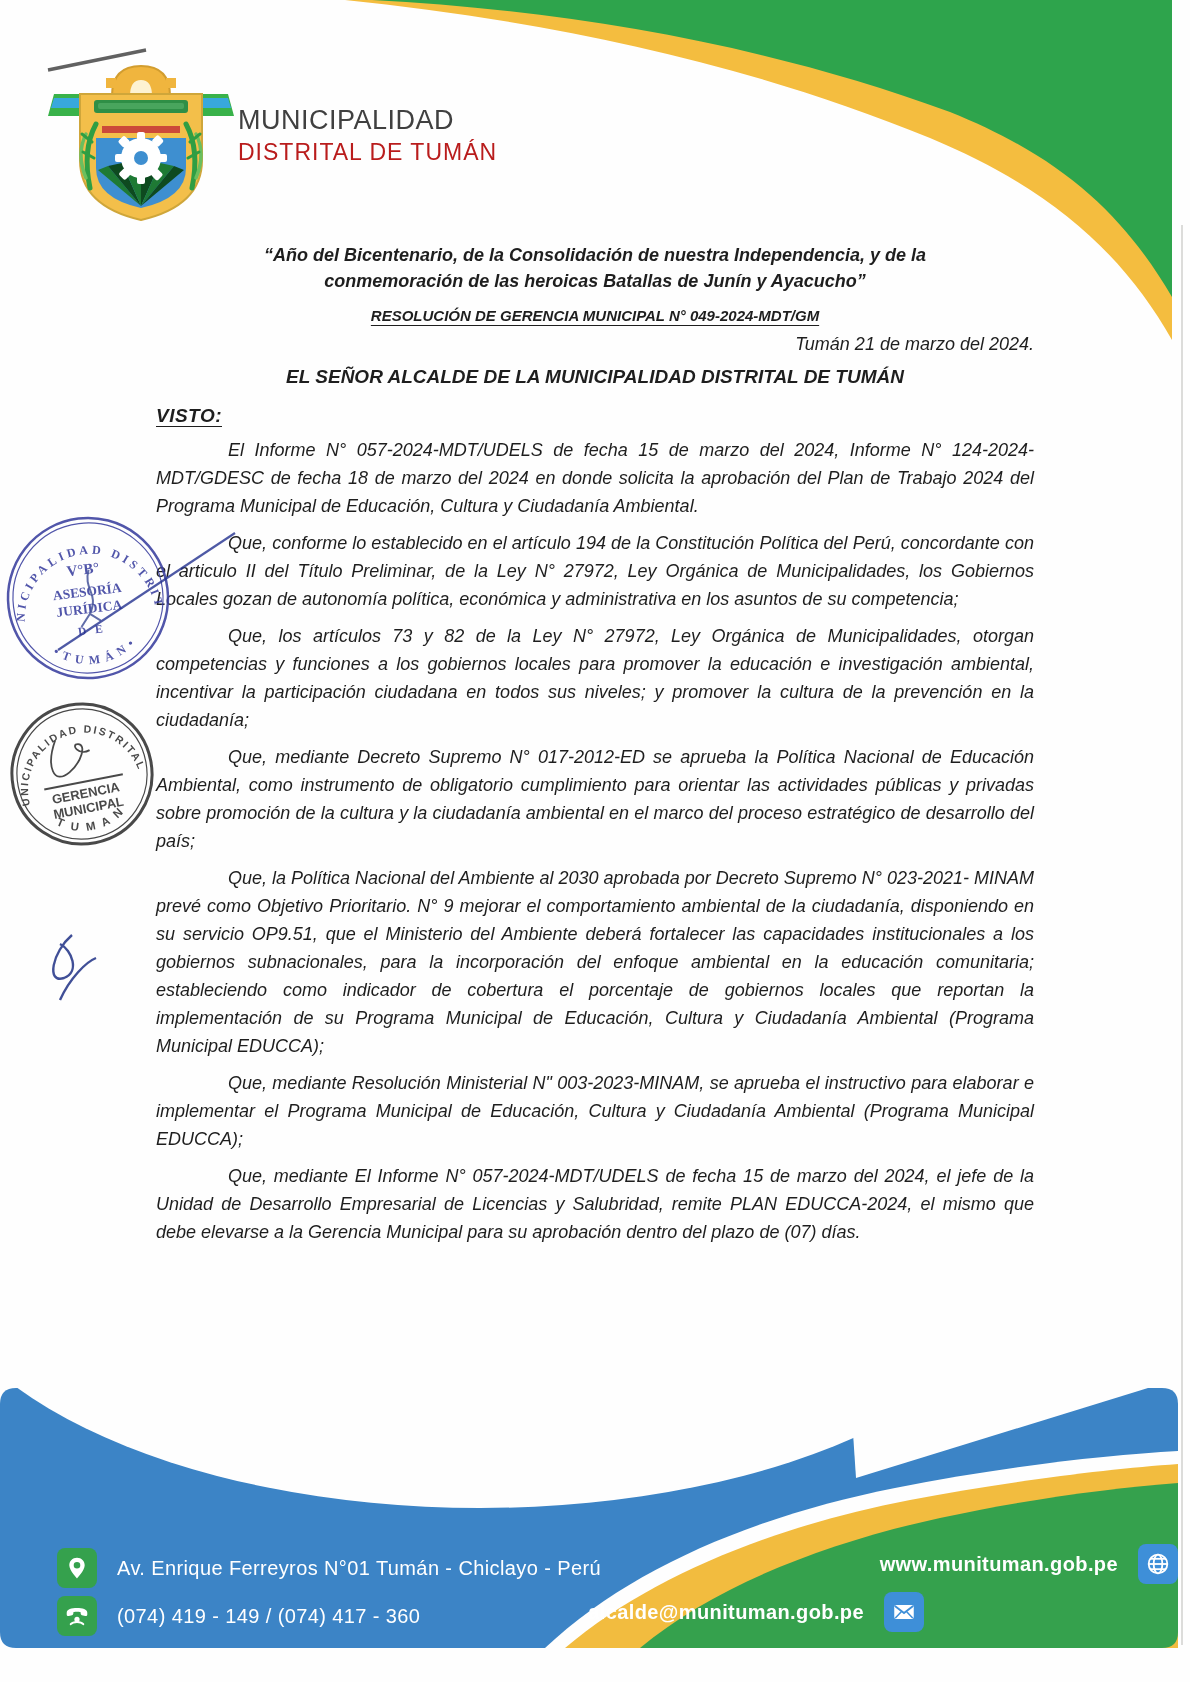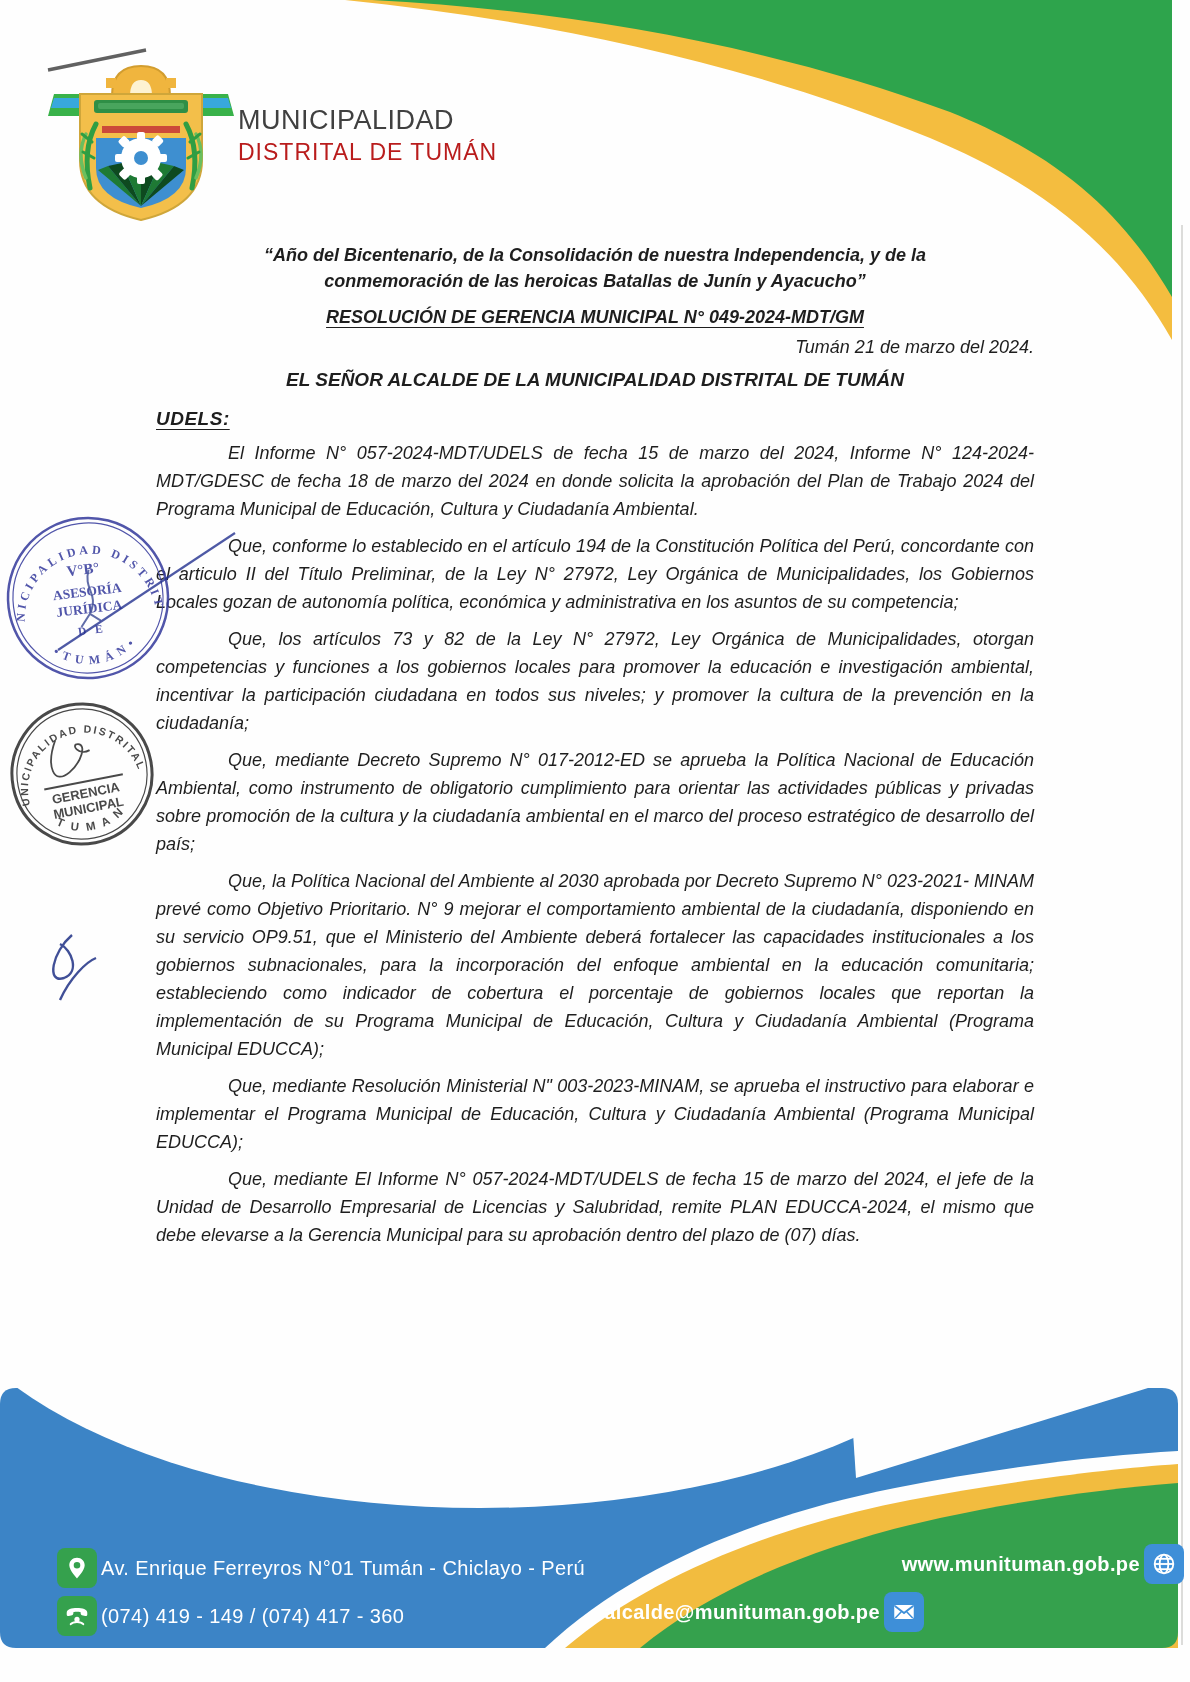--- a/index.html
+++ b/index.html
@@ -13,45 +13,45 @@
   
   .logo-block{position:absolute;left:46px;top:38px;width:560px;height:210px;}
   .crest{position:absolute;left:0;top:0;}
   .wordmark{position:absolute;left:192px;top:68px;line-height:1.1;}
   .wordmark .l1{font-weight:normal;font-size:27px;letter-spacing:.5px;color:#404040;}
   .wordmark .l2{font-size:23px;letter-spacing:1px;color:#b91c1c;margin-top:4px;}
   
   .content{position:absolute;left:156px;top:242px;width:878px;font-style:italic;}
   .quote{font-weight:bold;font-size:18px;line-height:26px;text-align:center;max-width:744px;margin:0 auto;}
   .res-title-wrap{text-align:center;margin-top:13px;}
-  .res-title{display:inline-block;font-weight:bold;font-size:18px;
+  .res-title{display:inline-block;font-weight:bold;font-size:15px;
     text-decoration:underline;text-underline-offset:4px;}
   .date-line{text-align:right;margin-top:9px;font-size:18px;}
   .addressee{text-align:center;margin-top:11px;font-weight:bold;font-size:19px;}
   .sec-heading{display:inline-block;font-weight:bold;font-size:19px;margin-top:17px;
     text-decoration:underline;text-underline-offset:4px;letter-spacing:.5px;}
   .sec-heading.second{margin-top:13px;}
   p.bodytxt{margin:9px 0 0 0;font-size:18px;line-height:28px;text-align:justify;text-indent:72px;}
   
   .stamp{position:absolute;pointer-events:none;}
   .stamp-juridica{left:0px;top:510px;transform:rotate(-7deg);opacity:.88;}
   .stamp-gerencia{left:6px;top:698px;transform:rotate(-11deg);opacity:.85;}
   .pen-line{position:absolute;left:0;top:0;width:1190px;height:1682px;pointer-events:none;}
   .scan-edge{position:absolute;left:1181px;top:225px;width:2px;height:1420px;background:#c9c9c6;opacity:.65;}
   
   .footer{position:absolute;left:0;top:1376px;width:1190px;height:286px;}
   .footer svg.bg{position:absolute;left:0;top:0;}
-  .contact-row{position:absolute;display:flex;align-items:center;gap:4px;}
+  .contact-row{position:absolute;display:flex;align-items:center;gap:20px;}
   .icon-sq{width:40px;height:40px;border-radius:8px;display:flex;align-items:center;justify-content:center;flex:0 0 40px;}
   .icon-green{background:#35a14d;}
   .icon-blue{background:#3e8fd8;}
   .contact-text{color:#fff;font-size:20px;letter-spacing:.4px;font-weight:500;white-space:nowrap;}
   .row-address{left:57px;top:172px;}
   .row-phone{left:57px;top:220px;}
-  .row-web{top:168px;left:10px;width:1140px;justify-content:flex-end;padding-left:34px;}
+  .row-web{top:168px;left:4px;width:1140px;justify-content:flex-end;padding-left:34px;}
   .row-email{top:216px;left:0;width:924px;justify-content:flex-end;}
   .right-text{font-weight:bold;}
 </style>
 </head>
 <body>
 
 <div class="page">
 
   <svg class="header-swoosh" width="1190" height="350" viewBox="0 0 1190 350">
     <path d="M345,0 C540,20 740,60 930,138 C1050,188 1122,252 1172,340 L1172,0 Z" fill="#f4bd3f"></path>
@@ -130,21 +130,21 @@
     <div class="quote">“Año del Bicentenario, de la Consolidación de nuestra Independencia, y de la conmemoración de las heroicas Batallas de Junín y Ayacucho”</div>
 
     <div class="res-title-wrap">
       <span class="res-title">RESOLUCIÓN DE GERENCIA MUNICIPAL N° 049-2024-MDT/GM</span>
     </div>
 
     <div class="date-line">Tumán 21 de marzo del 2024.</div>
 
     <div class="addressee">EL SEÑOR ALCALDE DE LA MUNICIPALIDAD DISTRITAL DE TUMÁN</div>
 
-    <div><span class="sec-heading">UDELS:</span></div>
+    <div><span class="sec-heading">VISTO:</span></div>
     <p class="bodytxt">El Informe N° 057-2024-MDT/UDELS de fecha 15 de marzo del 2024, Informe N° 124-2024-MDT/GDESC de fecha 18 de marzo del 2024 en donde solicita la aprobación del Plan de Trabajo 2024 del Programa Municipal de Educación, Cultura y Ciudadanía Ambiental.</p>
 
     <p class="bodytxt">Que, conforme lo establecido en el artículo 194 de la Constitución Política del Perú, concordante con el articulo II del Título Preliminar, de la Ley N° 27972, Ley Orgánica de Municipalidades, los Gobiernos Locales gozan de autonomía política, económica y administrativa en los asuntos de su competencia;</p>
     <p class="bodytxt">Que, los artículos 73 y 82 de la Ley N° 27972, Ley Orgánica de Municipalidades, otorgan competencias y funciones a los gobiernos locales para promover la educación e investigación ambiental, incentivar la participación ciudadana en todos sus niveles; y promover la cultura de la prevención en la ciudadanía;</p>
     <p class="bodytxt">Que, mediante Decreto Supremo N° 017-2012-ED se aprueba la Política Nacional de Educación Ambiental, como instrumento de obligatorio cumplimiento para orientar las actividades públicas y privadas sobre promoción de la cultura y la ciudadanía ambiental en el marco del proceso estratégico de desarrollo del país;</p>
     <p class="bodytxt">Que, la Política Nacional del Ambiente al 2030 aprobada por Decreto Supremo N° 023-2021- MINAM prevé como Objetivo Prioritario. N° 9 mejorar el comportamiento ambiental de la ciudadanía, disponiendo en su servicio OP9.51, que el Ministerio del Ambiente deberá fortalecer las capacidades institucionales a los gobiernos subnacionales, para la incorporación del enfoque ambiental en la educación comunitaria; estableciendo como indicador de cobertura el porcentaje de gobiernos locales que reportan la implementación de su Programa Municipal de Educación, Cultura y Ciudadanía Ambiental (Programa Municipal EDUCCA);</p>
     <p class="bodytxt">Que, mediante Resolución Ministerial N" 003-2023-MINAM, se aprueba el instructivo para elaborar e implementar el Programa Municipal de Educación, Cultura y Ciudadanía Ambiental (Programa Municipal EDUCCA);</p>
     <p class="bodytxt">Que, mediante El Informe N° 057-2024-MDT/UDELS de fecha 15 de marzo del 2024, el jefe de la Unidad de Desarrollo Empresarial de Licencias y Salubridad, remite PLAN EDUCCA-2024, el mismo que debe elevarse a la Gerencia Municipal para su aprobación dentro del plazo de (07) días.</p>
   </div>
 

